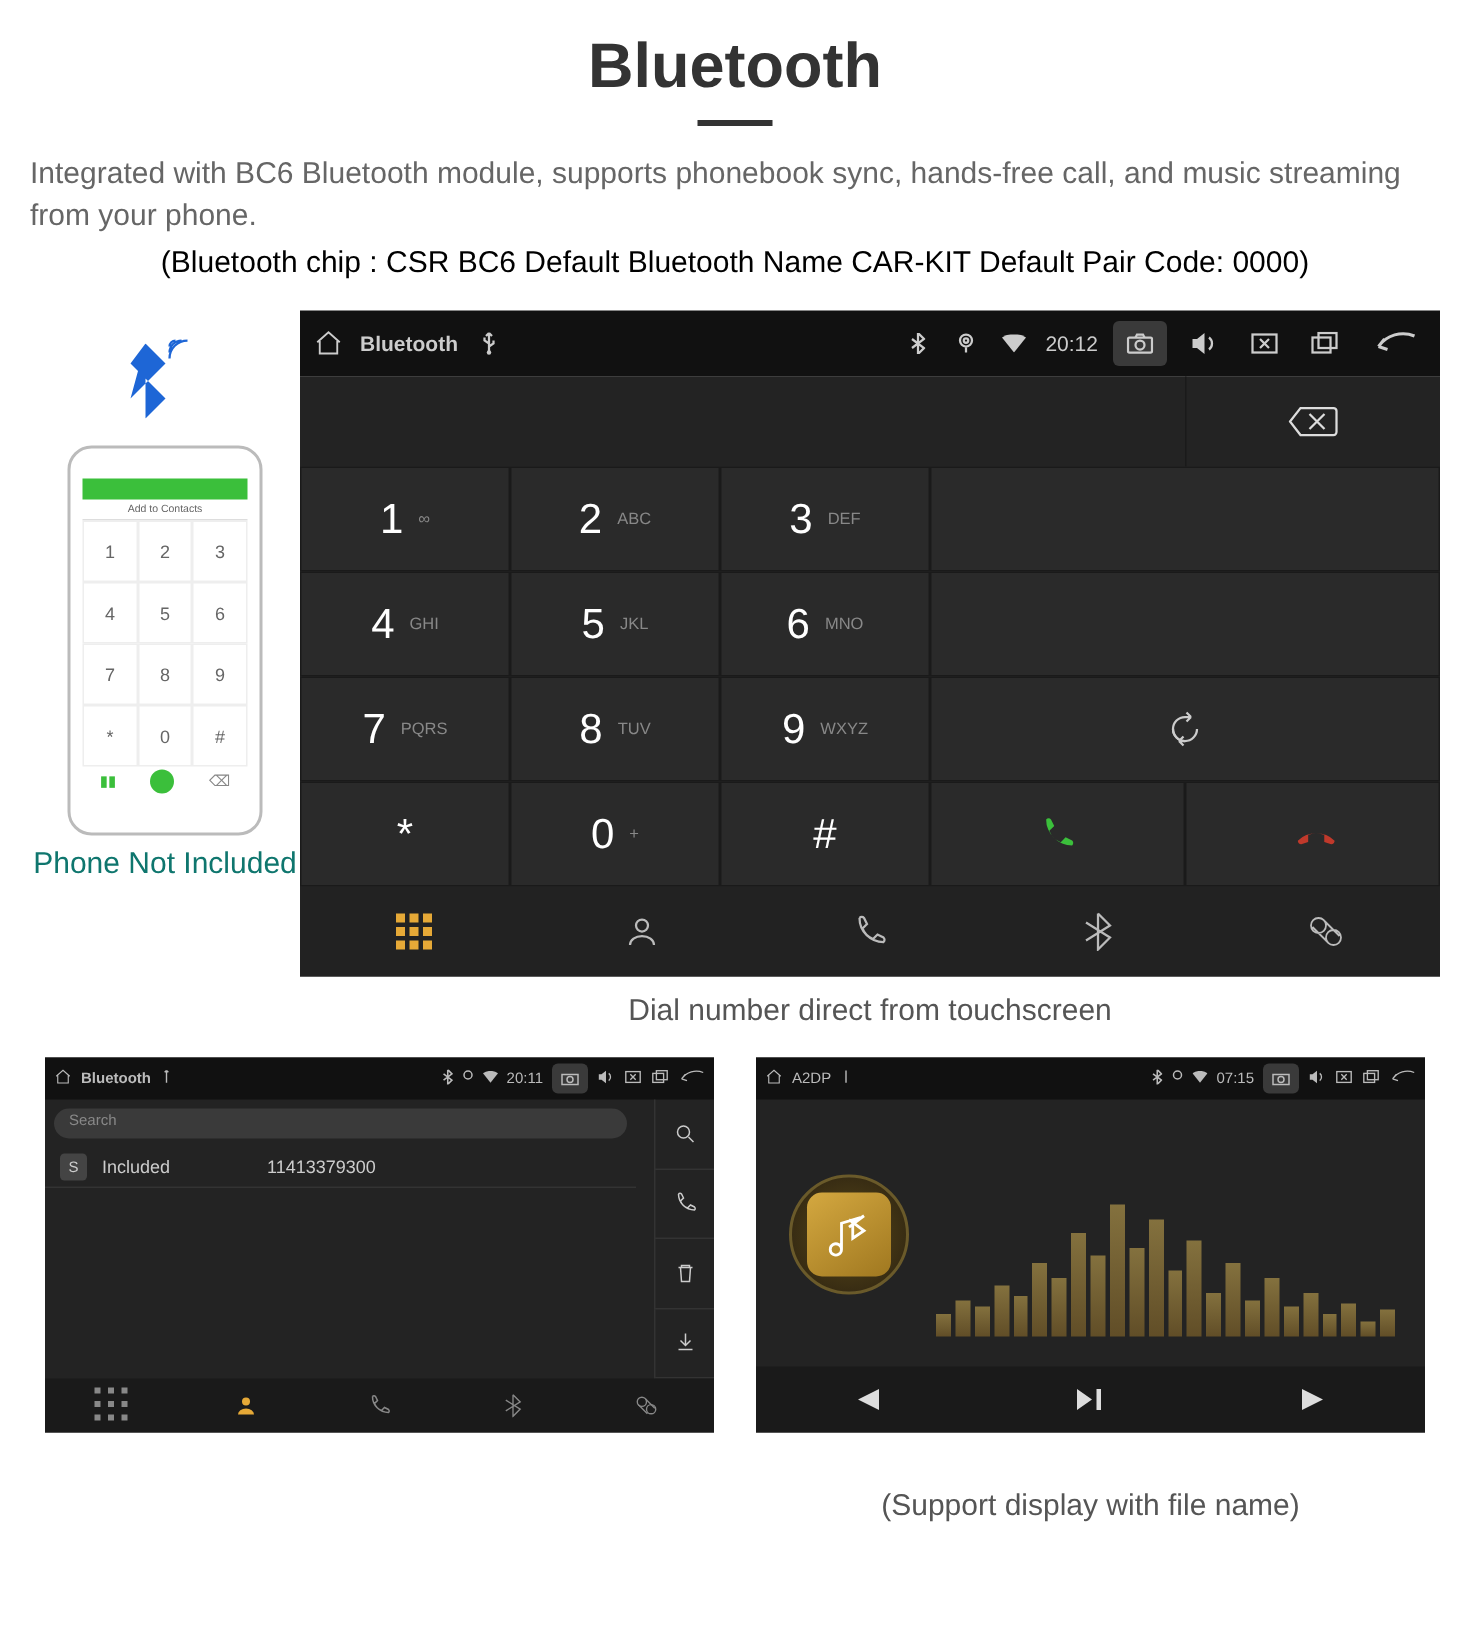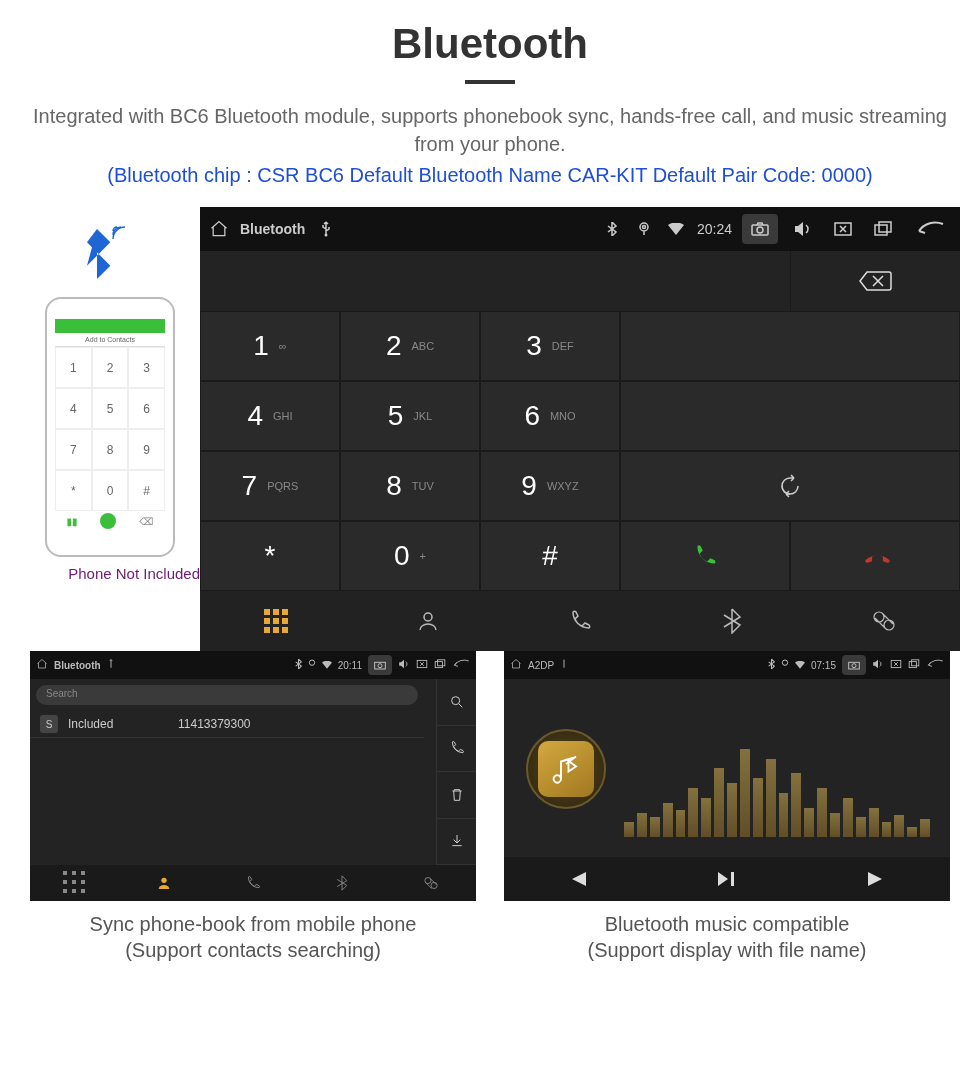--- a/index.html
+++ b/index.html
@@ -1,33 +1,33 @@
 <!DOCTYPE html>
 <html><head>
 <meta charset="utf-8">
 <style>
 * { margin:0; padding:0; box-sizing:border-box; font-family:Arial,Helvetica,sans-serif; }
 body { width:980px; height:1086px; background:#fff; color:#333; }
 .page { padding:10px 20px; }
 .title { font-size:42px; font-weight:bold; text-align:center; margin-top:10px; }
 .title-underline { width:50px; height:4px; background:#333; margin:12px auto 18px; }
-.desc { font-size:20px; text-align:center; color:#666; line-height:1.4; }
-.spec-line { font-size:20px; text-align:center; color:#1d4ed8; margin-top:6px; }
+.desc { font-size:20px; text-align:left; color:#666; line-height:1.4; }
+.spec-line { font-size:20px; text-align:center; color:#000000; margin-top:6px; }
 
 .top-row { display:flex; align-items:flex-start; margin-top:20px; }
 .phone-col { width:180px; text-align:center; padding-top:90px; flex-shrink:0; }
 .phone-mock { width:130px; height:260px; background:#fff; border:2px solid #bbb; border-radius:16px; margin:0 auto; position:relative; padding:20px 8px 24px; }
 .phone-screen { width:100%; height:100%; background:#fff; display:flex; flex-direction:column; font-size:8px; color:#666; }
 .phone-topbar { height:14px; background:#3bbf3b; }
 .phone-add { padding:3px; border-bottom:1px solid #ddd; font-size:7px; }
 .phone-keys { display:grid; grid-template-columns:repeat(3,1fr); flex:1; }
 .phone-key { display:flex; align-items:center; justify-content:center; border:0.5px solid #eee; font-size:12px; font-weight:300; }
 .phone-bottom { height:20px; display:flex; align-items:center; justify-content:space-around; }
 .phone-call-btn { width:16px; height:16px; background:#3bbf3b; border-radius:50%; }
-.phone-note { color:#701a75; font-size:15px; margin-top:8px;text-align:right; }
+.phone-note { color:#0f766e; font-size:20px; margin-top:8px; }
 .bt-logo { position:absolute; top:-70px; left:30px; font-size:36px; color:#1e66d6; }
 .bt-waves { position:absolute; top:-80px; left:62px; font-size:20px; color:#1e66d6; }
 
 .dialer-col { flex:1; }
 .android-topbar { height:44px; background:#111; display:flex; align-items:center; padding:0 8px; gap:10px; color:#ccc; font-size:14px; }
 .android-topbar .spacer { flex:1; }
 .tb-icon { color:#ccc; display:inline-flex; align-items:center; justify-content:center; width:22px; }
 .tb-icon.boxed { width:30px; height:24px; }
 .tb-btn { width:36px; height:30px; background:#3a3a3a; border-radius:4px; display:inline-flex; align-items:center; justify-content:center; }
 .dialer { background:#2a2a2a; padding:0; }
@@ -150,21 +150,21 @@
             <svg width="12" height="14" viewBox="0 0 12 14">
               <path d="M6 1 A4 4 0 0 1 6 9 L6 13 L6 9 A4 4 0 0 1 6 1"></path>
               <circle cx="6" cy="5" r="1.5"></circle>
             </svg>
           </span>
         <span class="tb-icon">
             <svg width="16" height="12" viewBox="0 0 16 12" class="fillcur">
               <path d="M8 12 L0 2 A14 14 0 0 1 16 2 Z"></path>
             </svg>
           </span>
-        <span>20:24</span>
+        <span>20:12</span>
         <span class="tb-btn">
             <svg width="18" height="14" viewBox="0 0 18 14">
               <rect x="1" y="3" width="16" height="10" rx="1"></rect>
               <path d="M6 3 L7 1 H11 L12 3"></path>
               <circle cx="9" cy="8" r="3"></circle>
             </svg>
           </span>
         <span class="tb-icon boxed">
             <svg width="20" height="16" viewBox="0 0 20 16">
               <path d="M2 5 H5 L10 1 V15 L5 11 H2 Z" class="fillcur"></path>
@@ -296,20 +296,21 @@
                 <path d="M10 1 V25 L18 17 L2 7 M10 1 L18 9 L2 19"></path>
               </svg>
             </div>
           <div class="nav-item">
               <svg width="26" height="26" viewBox="0 0 26 26">
                 <path d="M8 4 A5 5 0 1 1 8 14 A5 5 0 1 1 8 4 M18 12 A5 5 0 1 1 18 22 A5 5 0 1 1 18 12 M12 6 L22 16 M4 10 L14 20" stroke-width="1.2"></path>
               </svg>
             </div>
         </div>
       </div>
+      <div class="caption">Dial number direct from touchscreen</div>
     </div>
   </div>
 
   <div class="bottom-row">
     <div class="bottom-panel">
       <div class="panel-dark">
         <div class="android-topbar-sm">
           <span><svg width="12" height="12" viewBox="0 0 24 24">
                 <path d="M3 11 L12 3 L21 11 M5 10 V20 H19 V10"></path>
               </svg></span>
@@ -414,23 +415,20 @@
               </svg>
             </div>
           <div class="nav-sm-item">
               <svg width="16" height="16" viewBox="0 0 26 26">
                 <circle cx="8" cy="9" r="5"></circle>
                 <circle cx="18" cy="17" r="5"></circle>
                 <path d="M12 6 L22 16 M4 12 L14 22"></path>
               </svg>
             </div>
         </div>
-      </div>
-      <div class="caption">
-        <span>Sync phone-book from mobile phone</span><br><span>(Support contacts searching)</span>
       </div>
     </div>
 
     <div class="bottom-panel">
       <div class="panel-dark">
         <div class="android-topbar-sm">
           <span><svg width="12" height="12" viewBox="0 0 24 24">
                 <path d="M3 11 L12 3 L21 11 M5 10 V20 H19 V10"></path>
               </svg></span>
           <span style="font-weight:normal">A2DP</span>
@@ -517,17 +515,17 @@
               </svg>
             </div>
           <div class="music-ctrl">
               <svg width="20" height="18" viewBox="0 0 20 18" class="fillcur">
                 <path d="M18 2 V16 M2 2 L16 9 L2 16 Z"></path>
               </svg>
             </div>
         </div>
       </div>
       <div class="caption">
-        <span>Bluetooth music compatible</span><br><span>(Support display with file name)</span>
+        <br><span>(Support display with file name)</span>
       </div>
     </div>
   </div>
 </div>
 
 </body></html>

